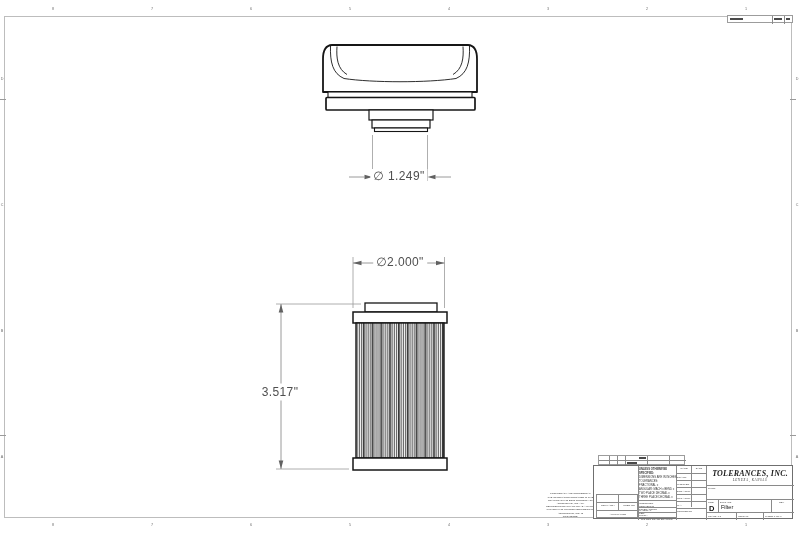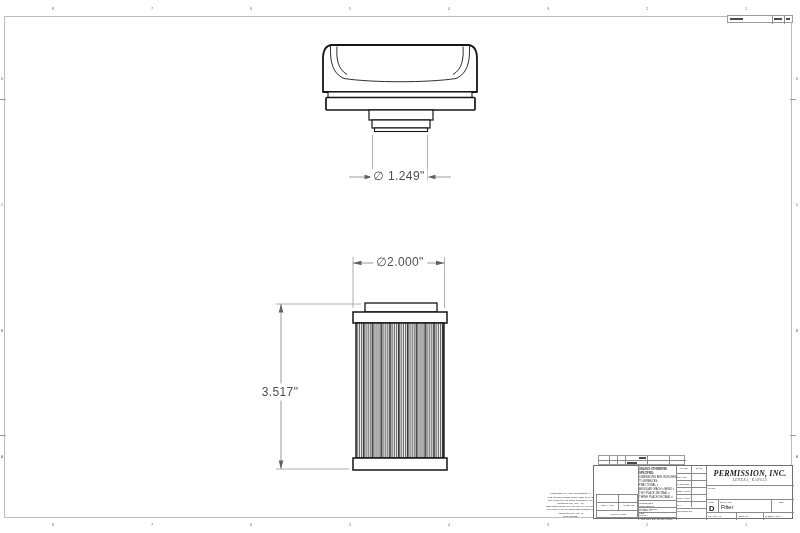--- a/index.html
+++ b/index.html
@@ -250,21 +250,21 @@
       <div class="m" style="left:1px;top:1.5px;">MFG APPR.</div>
       </div>
     <div class="cell" style="left:82px;top:35px;width:15px;height:7px;">
       <div class="m" style="left:1px;top:1.5px;">Q.A.</div>
       </div>
     <div class="cell" style="left:82px;top:42px;width:30px;height:12px;">
       <div class="m" style="left:1px;top:1px;">COMMENTS:</div>
       </div>
 
     <div class="cell" style="left:112px;top:0;width:88px;height:19px;">
-      <div class="company" style="top:3px;">PERMISSION, INC.</div>
+      <div class="company" style="top:3px;">TOLERANCES, INC.</div>
       <div class="company-sub" style="top:12px;">LENEXA, KANSAS</div>
     </div>
     <div class="hl" style="left:112px;top:19px;width:88px;"></div>
     <div class="cell" style="left:112px;top:19px;width:88px;height:14px;">
       <div class="m" style="left:2px;top:1px;">TITLE:</div>
     </div>
     <div class="hl" style="left:112px;top:33px;width:88px;"></div>
     <div class="vl" style="left:124px;top:33px;height:13px;"></div>
     <div class="vl" style="left:177px;top:33px;height:13px;"></div>
     <div class="cell" style="left:112px;top:33px;width:12px;height:13px;">

